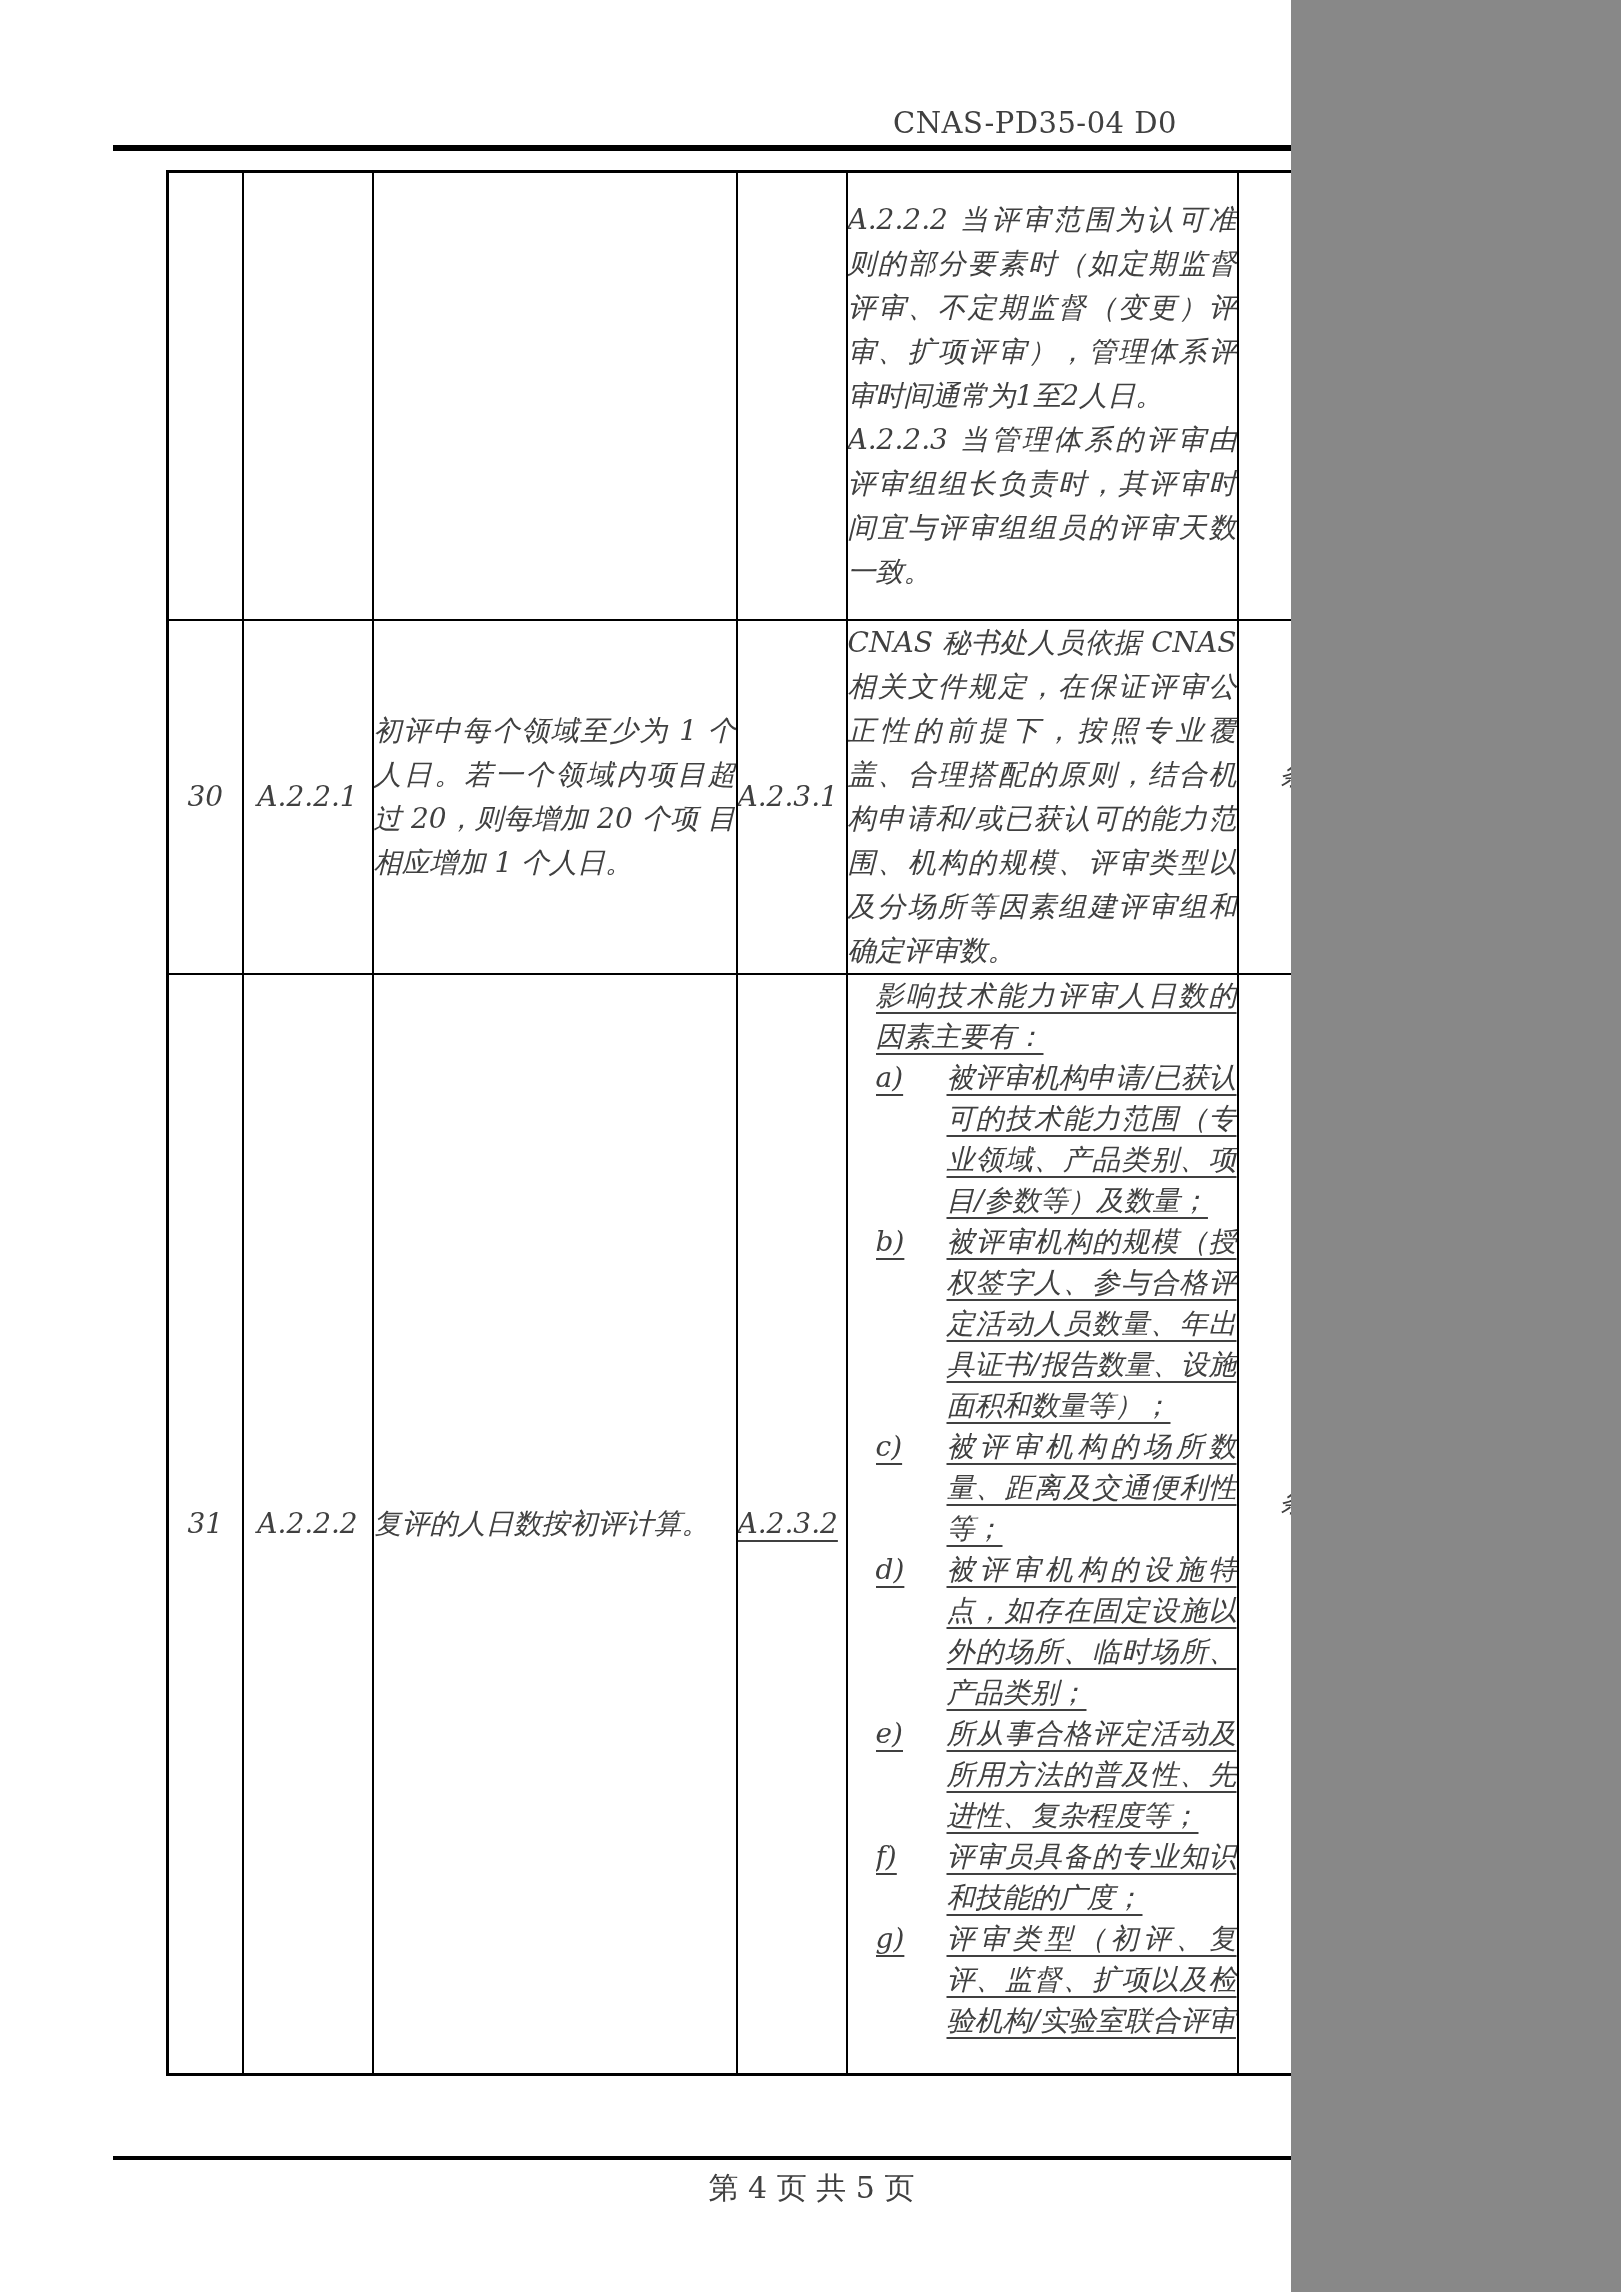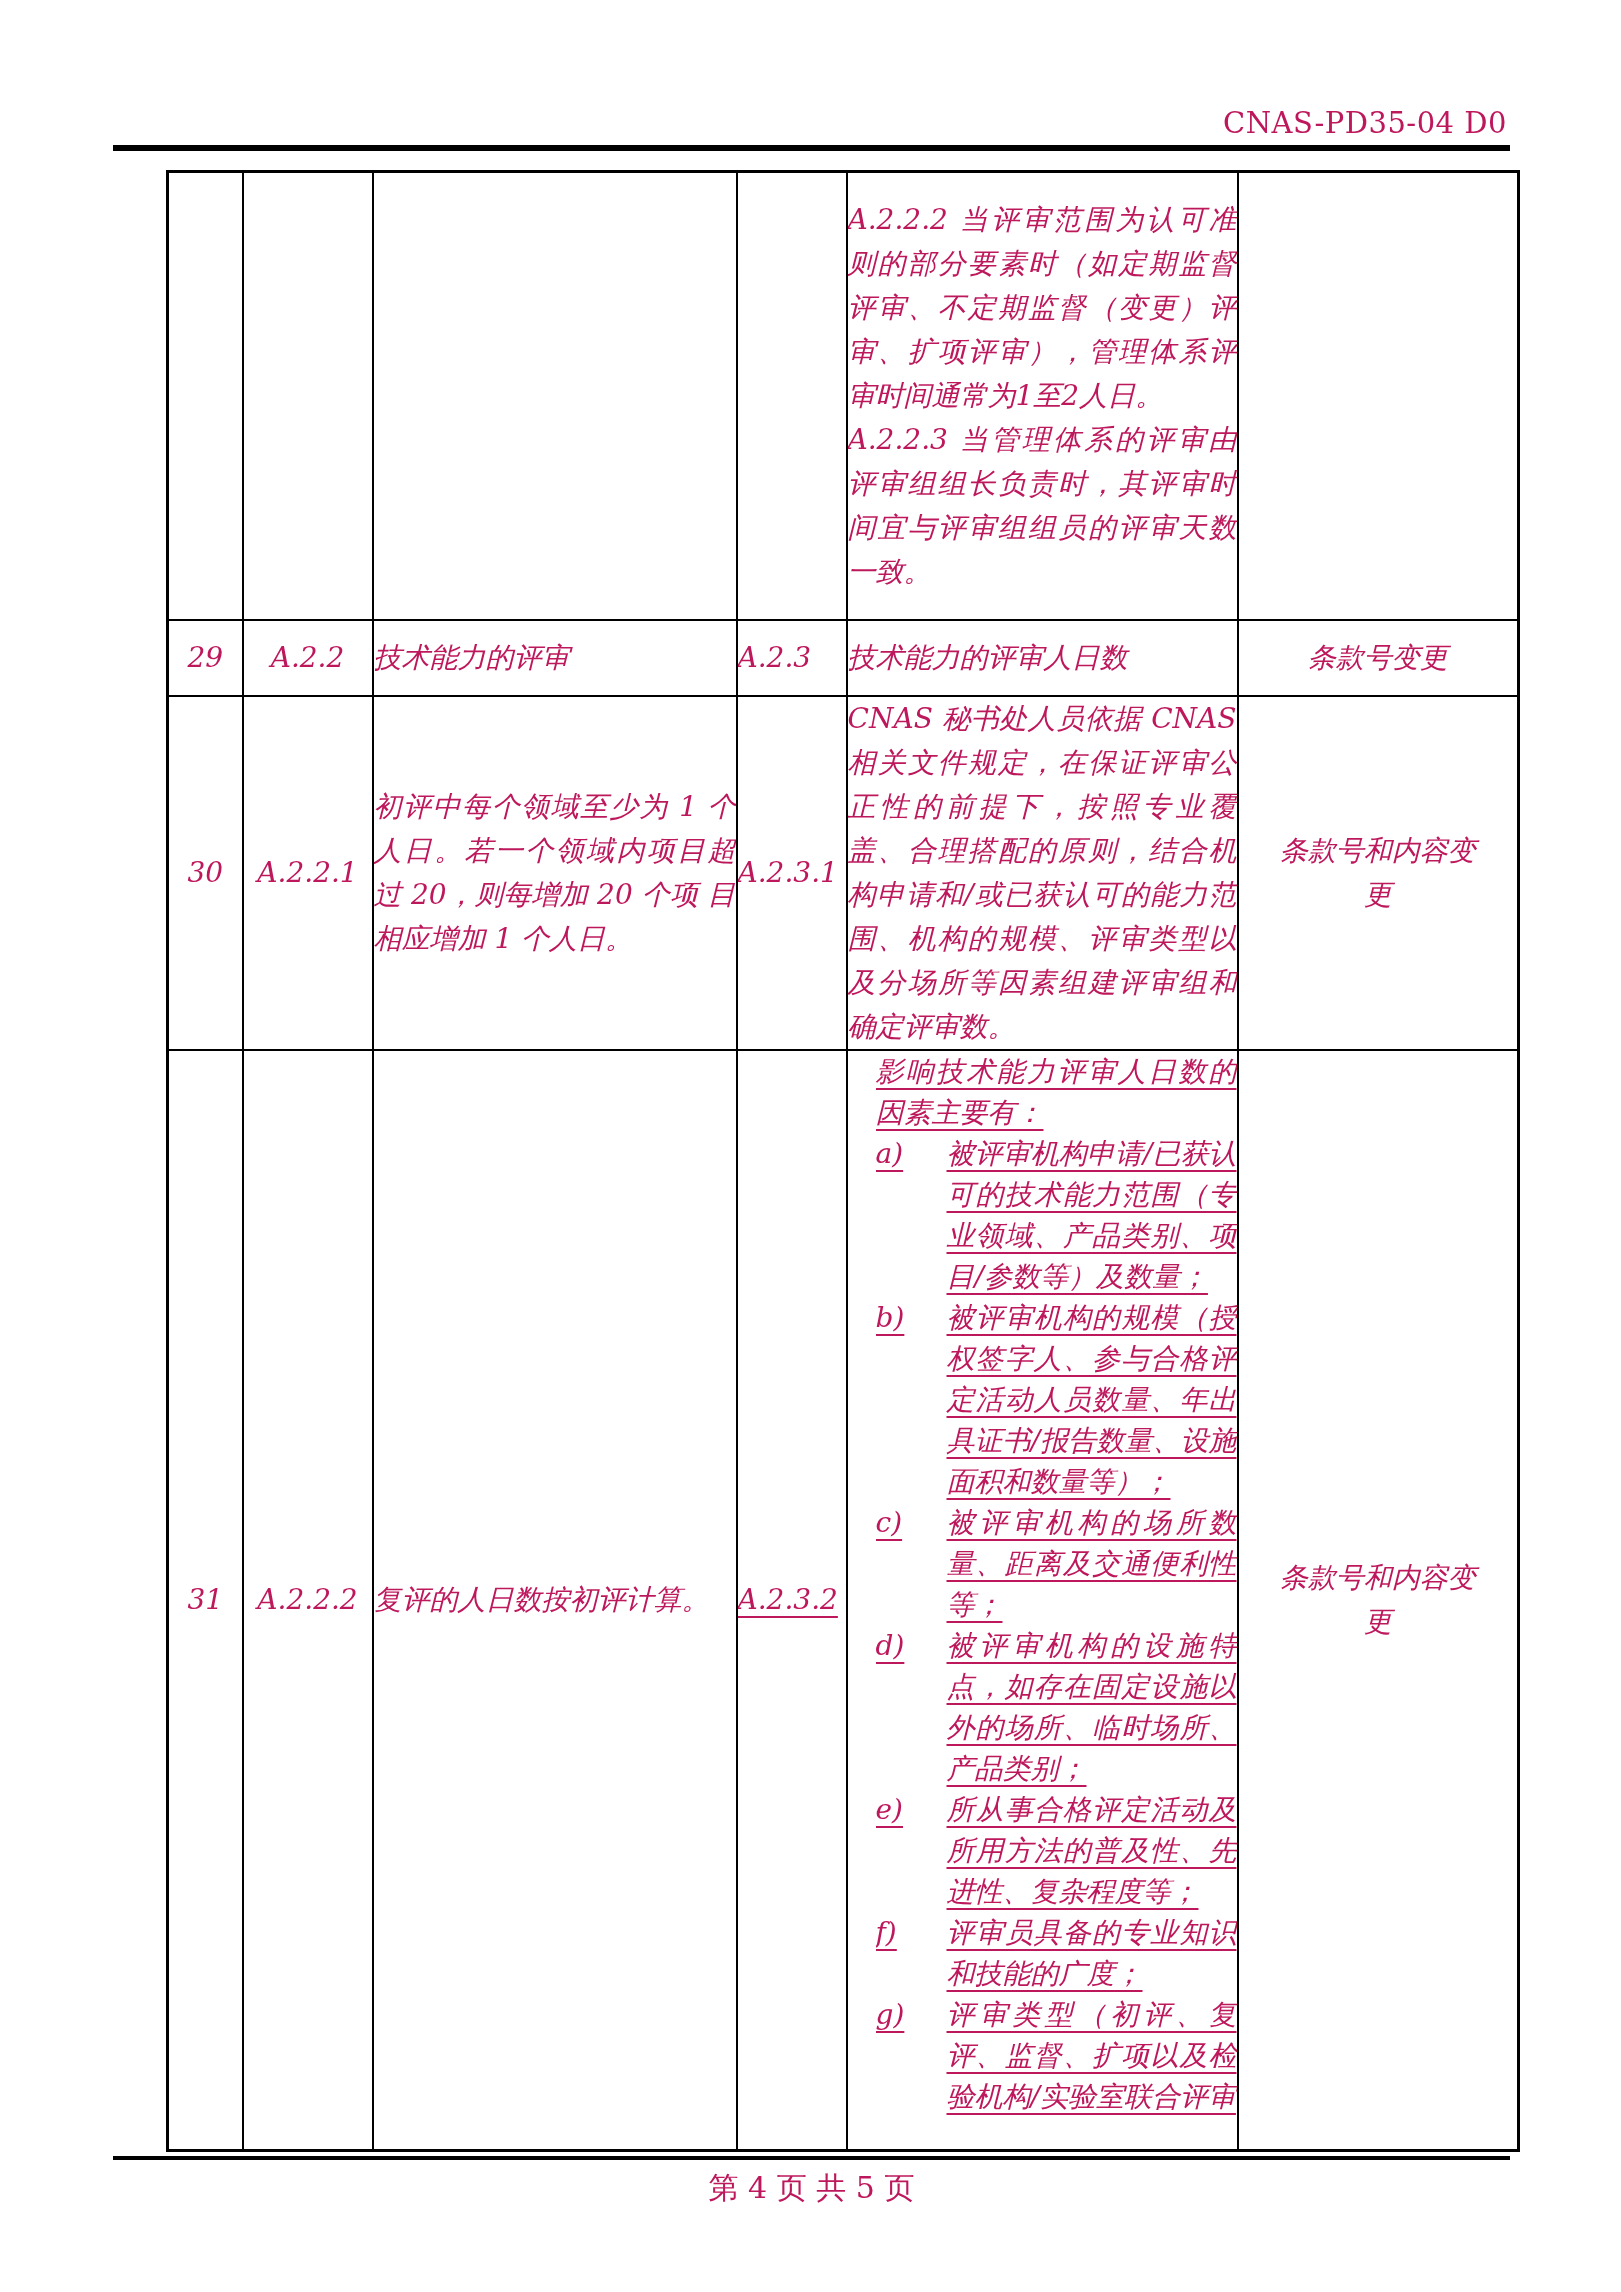--- a/index.html
+++ b/index.html
@@ -1,21 +1,21 @@
 <!DOCTYPE html>
 <html><head>
 <meta charset="utf-8">
 <style>
   html,body{margin:0;padding:0;background:#888;}
   .page{
     position:relative;
-    width:1621px;height:2293px;
+    width:1291px;height:2293px;
     background:#ffffff;
     font-family:"DejaVu Serif","Liberation Serif",serif;
-    color:#be185d;
+    color:#404040;
     overflow:hidden;
   }
   .doc-code{
     position:absolute;
     top:106px;right:114px;
     font-size:29px;
     letter-spacing:0.5px;
     white-space:nowrap;
   }
   .header-rule{
@@ -93,28 +93,20 @@
         <td class="c-center cell-clause"></td>
         <td class="newtext">
           <div class="wrap-a">
             <div class="para">A.2.2.2 当评审范围为认可准则的部分要素时（如定期监督评审、不定期监督（变更）评审、扩项评审），管理体系评审时间通常为1至2人日。</div>
             <div class="para">A.2.2.3 当管理体系的评审由评审组组长负责时，其评审时间宜与评审组组员的评审天数一致。</div>
           </div>
         </td>
         <td class="c-center"></td>
       </tr>
 
-      <tr style="height:76px;">
-        <td class="c-center">29</td>
-        <td class="c-center">A.2.2</td>
-        <td class="oldtext">技术能力的评审</td>
-        <td class="cell-clause">A.2.3</td>
-        <td class="newtext">技术能力的评审人日数</td>
-        <td class="c-center">条款号变更</td>
-      </tr>
 
       <tr style="height:323px;">
         <td class="c-center">30</td>
         <td class="c-center">A.2.2.1</td>
         <td class="oldtext">初评中每个领域至少为 1 个人日。若一个领域内项目超过 20，则每增加 20 个项 目相应增加 1 个人日。</td>
         <td class="cell-clause">A.2.3.1</td>
         <td class="newtext">CNAS 秘书处人员依据 CNAS 相关文件规定，在保证评审公正性的前提下，按照专业覆盖、合理搭配的原则，结合机构申请和/或已获认可的能力范围、机构的规模、评审类型以及分场所等因素组建评审组和确定评审数。</td>
         <td>
           <div class="change-cell-inner">条款号和内容变更</div>
         </td>

